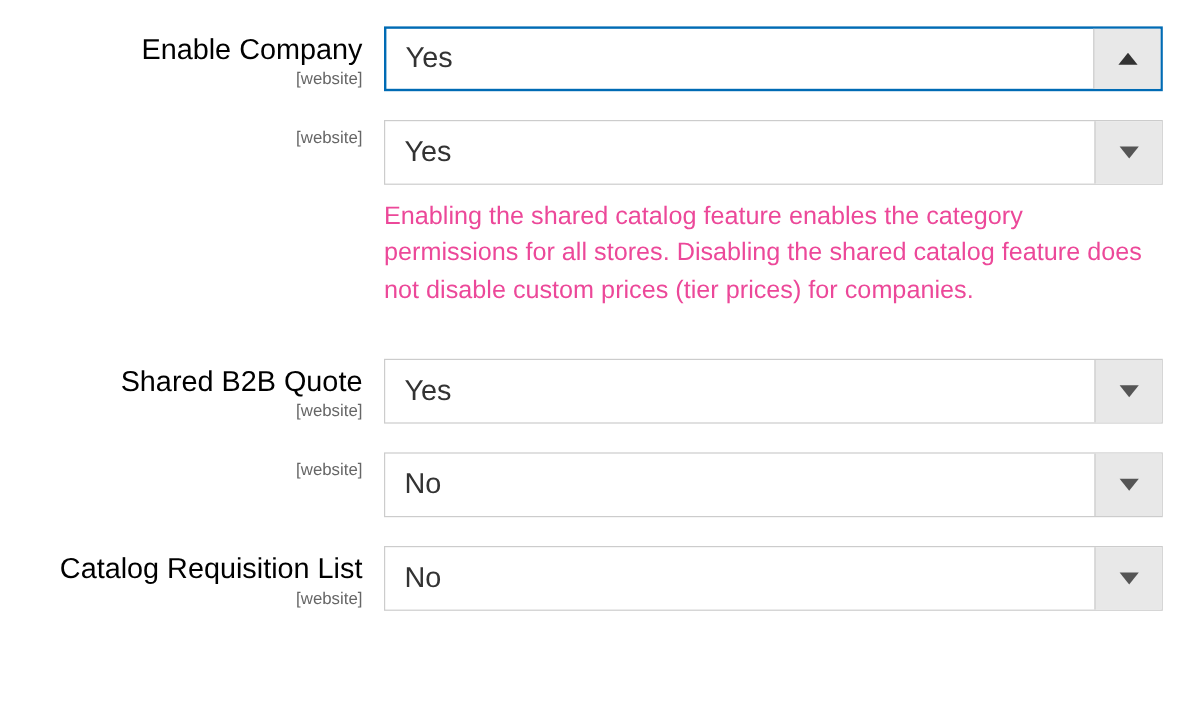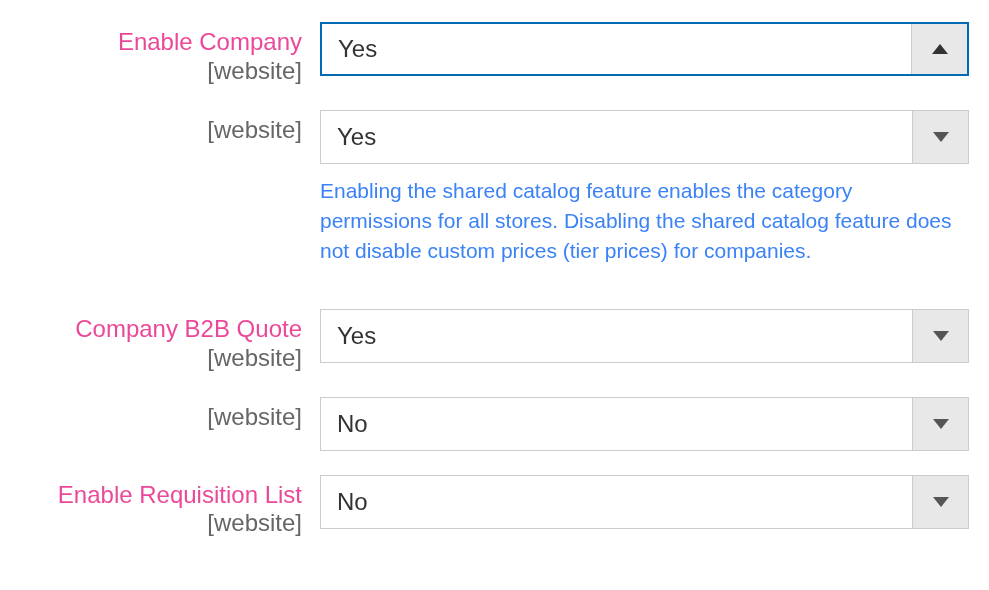--- a/index.html
+++ b/index.html
@@ -25,25 +25,25 @@
     .label-col {
       width: 300px;
       text-align: right;
       padding-right: 18px;
       padding-top: 6px;
       flex-shrink: 0;
     }
     .label-text {
       font-size: 24px;
       font-weight: 400;
-      color: #ec4899;
+      color: #000000;
       line-height: 1.2;
     }
     .scope-text {
-      font-size: 24px;
+      font-size: 14px;
       color: #666666;
       font-weight: 400;
       line-height: 1.2;
     }
     .control-col {
       flex: 1;
       max-width: 650px;
     }
     .select-wrap {
       position: relative;
@@ -86,21 +86,21 @@
     }
     .arrow-up {
       width: 0;
       height: 0;
       border-left: 8px solid transparent;
       border-right: 8px solid transparent;
       border-bottom: 10px solid #333333;
     }
     .note {
       font-size: 21px;
-      color: #3b82f6;
+      color: #ec4899;
       margin-top: 12px;
       line-height: 1.45;
       padding-right: 4px;
     }
     .row-with-note {
       margin-bottom: 42px;
     }
   </style>
 </head>
 <body>
@@ -130,21 +130,21 @@
       <div class="select-arrow-btn">
         <div class="arrow-down"></div>
       </div>
     </div>
     <div class="note">Enabling the shared catalog feature enables the category permissions for all stores. Disabling the shared catalog feature does not disable custom prices (tier prices) for companies.</div>
   </div>
 </div>
 
 <div class="form-row">
   <div class="label-col">
-    <div class="label-text">Company B2B Quote</div>
+    <div class="label-text">Shared B2B Quote</div>
     <div class="scope-text">[website]</div>
   </div>
   <div class="control-col">
     <div class="select-wrap">
       <div class="select-value">Yes</div>
       <div class="select-arrow-btn">
         <div class="arrow-down"></div>
       </div>
     </div>
   </div>
@@ -159,21 +159,21 @@
       <div class="select-value">No</div>
       <div class="select-arrow-btn">
         <div class="arrow-down"></div>
       </div>
     </div>
   </div>
 </div>
 
 <div class="form-row">
   <div class="label-col">
-    <div class="label-text">Enable Requisition List</div>
+    <div class="label-text">Catalog Requisition List</div>
     <div class="scope-text">[website]</div>
   </div>
   <div class="control-col">
     <div class="select-wrap">
       <div class="select-value">No</div>
       <div class="select-arrow-btn">
         <div class="arrow-down"></div>
       </div>
     </div>
   </div>

